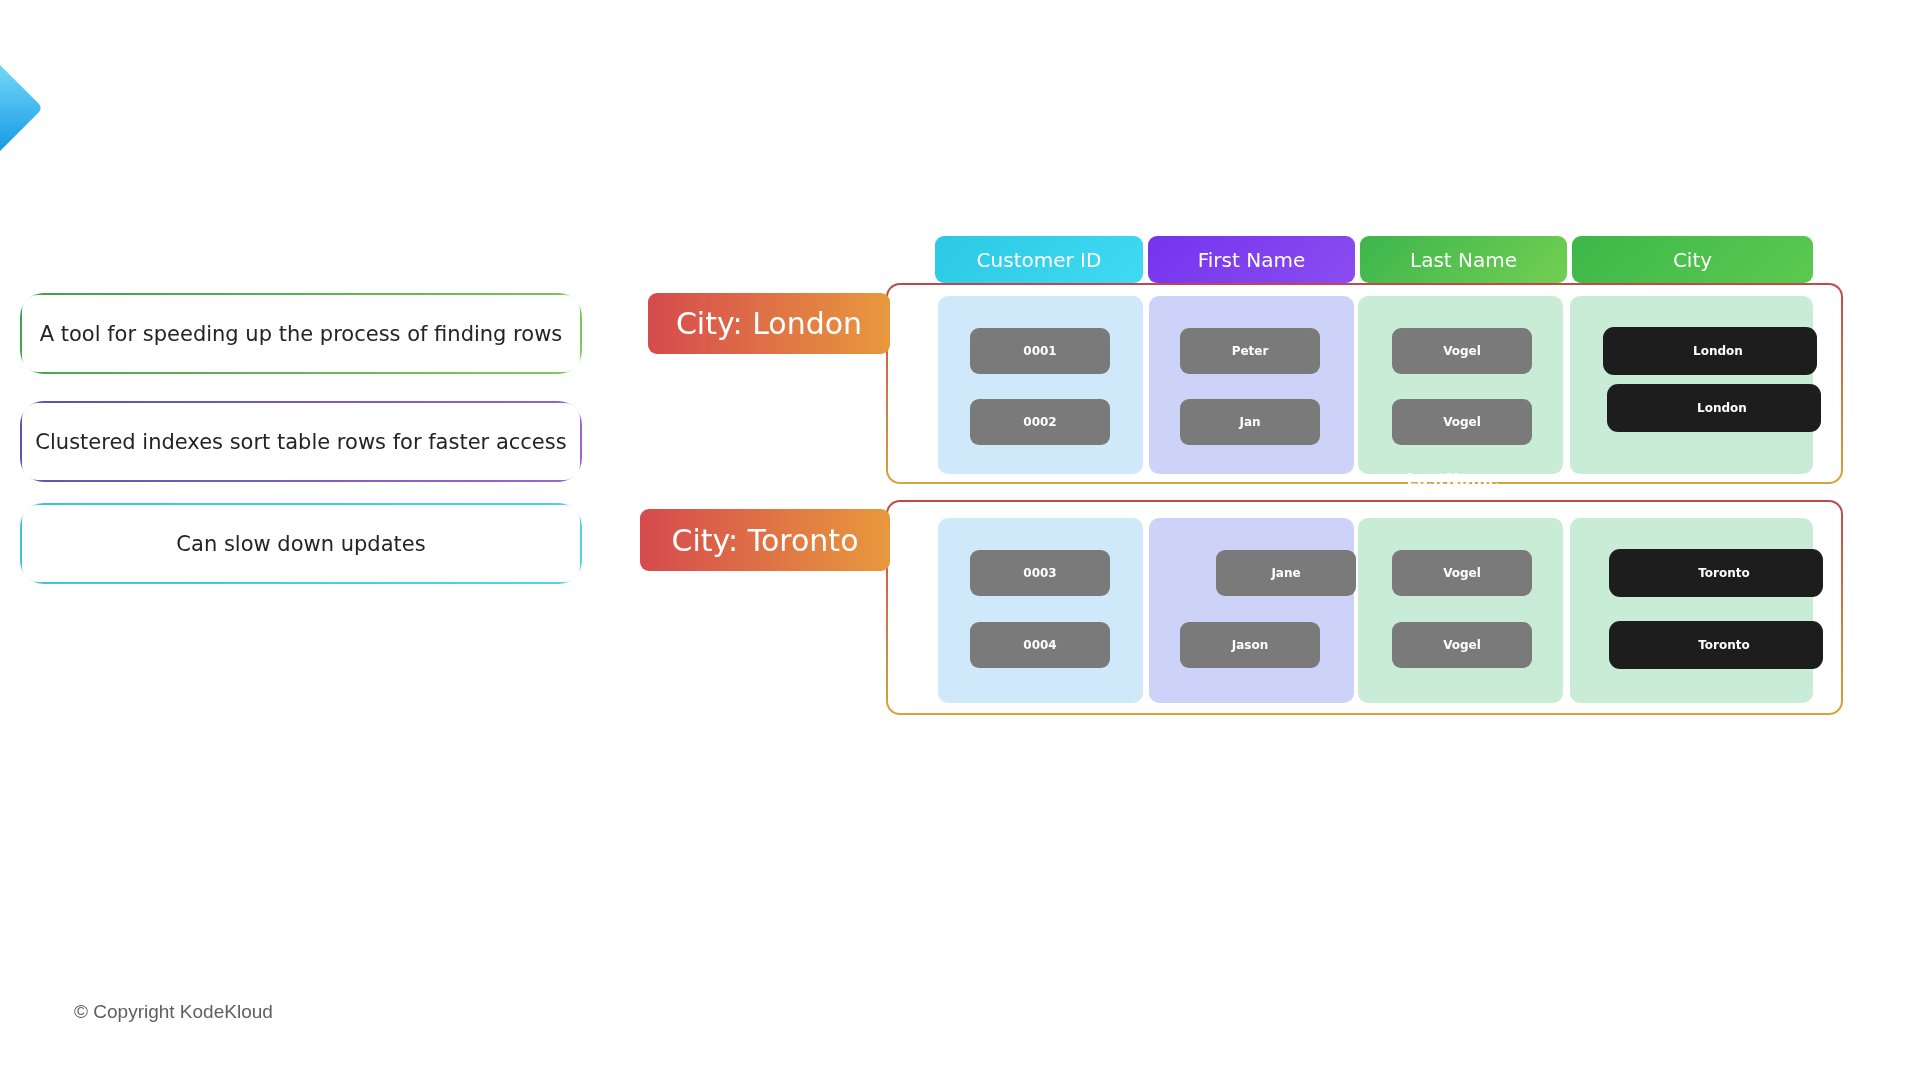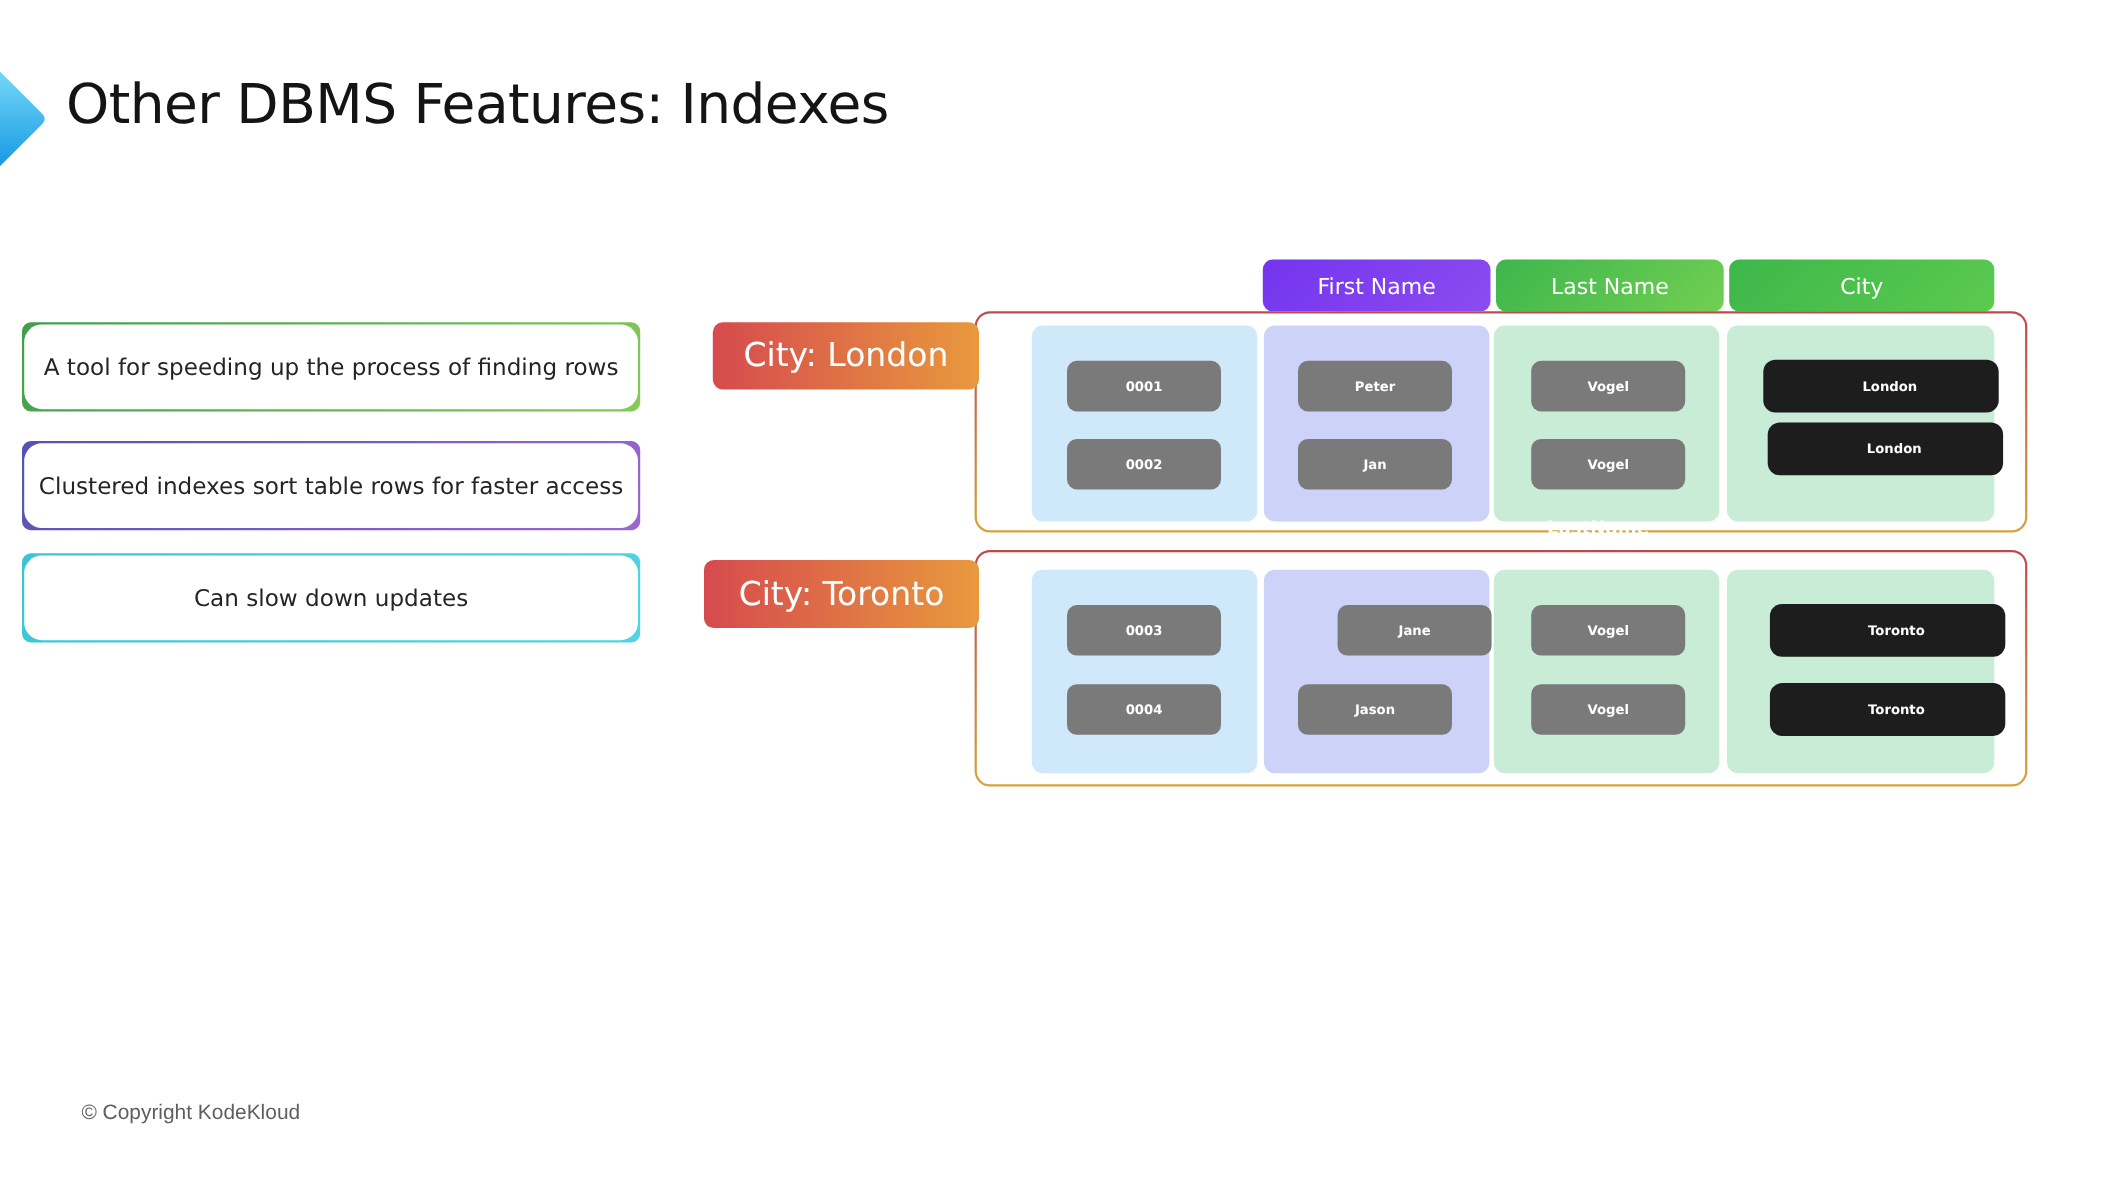--- a/index.html
+++ b/index.html
@@ -13,21 +13,21 @@
     transform:rotate(45deg);border-radius:6px;
     background:linear-gradient(135deg,#6fd5f7 10%,#1b9de5 90%);
   }
   .page-title{
     position:absolute;left:60px;top:66px;margin:0;
     font-size:50px;font-weight:500;color:#141414;letter-spacing:-0.5px;
   }
   
   .bullet{
     position:absolute;left:20px;width:562px;height:81px;
-    border-radius:8px;padding:2px;box-sizing:border-box;
+    border-radius:24px;padding:2px;box-sizing:border-box;
   }
   .bullet-inner{
     width:100%;height:100%;background:#ffffff;border-radius:16px;
     display:flex;align-items:center;justify-content:center;
     font-size:21px;color:#242424;text-align:center;
   }
   .bullet1{top:293px;background:linear-gradient(135deg,#3f9e4e,#86c95a);}
   .bullet2{top:401px;background:linear-gradient(135deg,#5354ae,#9c66d3);}
   .bullet3{top:503px;background:linear-gradient(135deg,#3bc4d6,#52d5e2);}
   
@@ -86,32 +86,32 @@
     font-family:"Liberation Sans",sans-serif;
     font-size:19px;color:#5f5f5f;
   }
 </style>
 </head>
 <body>
 
 <div class="slide">
 
   <div class="title-arrow"></div>
-  <h1 class="page-title">Other DBMS Features: Indexes</h1>
 
   <div class="bullet bullet1">
     <div class="bullet-inner">A tool for speeding up the process of finding rows</div>
   </div>
   <div class="bullet bullet2">
     <div class="bullet-inner">Clustered indexes sort table rows for faster access</div>
   </div>
   <div class="bullet bullet3">
     <div class="bullet-inner">Can slow down updates</div>
   </div>
 
+  <div class="hdr hdr-cid">Customer ID</div>
   <div class="hdr hdr-fn">First Name</div>
   <div class="hdr hdr-ln">Last Name</div>
   <div class="hdr hdr-city">City</div>
 
   <div class="group group-london">
     <div class="group-inner"></div>
   </div>
   <div class="group-label label-london">City: London</div>
 
   <div class="colbg bg-blue  ldn-bg c1"></div>

